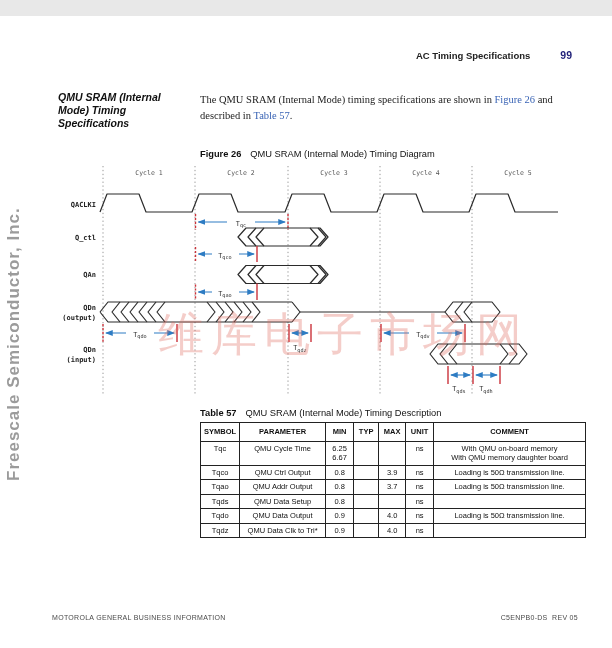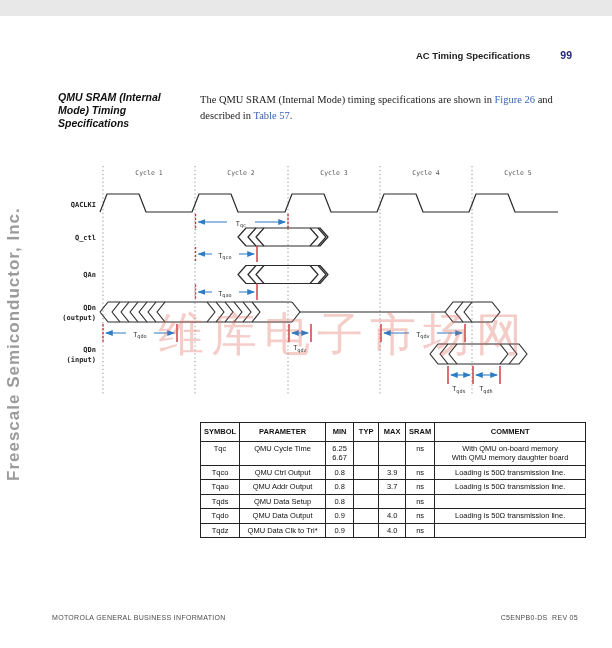--- a/index.html
+++ b/index.html
@@ -76,20 +76,23 @@
   </div>
 
   <div class="sidebar">Freescale Semiconductor, Inc.</div>
 
   <div class="sec-head">QMU SRAM (Internal
 Mode) Timing
 Specifications</div>
 
   <div class="intro"><span>The QMU SRAM (Internal Mode) timing specifications are shown in </span><span class="link">Figure 26</span><span> and described in </span><span class="link">Table 57</span><span>.</span></div>
 
+  <div class="fig-cap">
+    <span class="cap-label">Figure 26</span><span>QMU SRAM (Internal Mode) Timing Diagram</span>
+  </div>
 
   <svg class="diagram" width="555" height="238" viewBox="0 0 555 238">
     <defs>
       <marker id="ah" viewBox="0 0 8 6" refX="7" refY="3" markerWidth="7" markerHeight="5.5" orient="auto-start-reverse">
         <path d="M0,0 L8,3 L0,6 Z" fill="#2e7cc3"></path>
       </marker>
       <g id="busA">
         <path class="wave" d="M183,-9 L191,-18 L265,-18 L273,-9 L265,0 L191,0 Z"></path>
         <path class="wave" d="M201,-18 L193,-9 L201,0 M209,-18 L201,-9 L209,0"></path>
         <path class="wave" d="M255,-18 L263,-9 L255,0 M263,-18 L271,-9 L263,0"></path>
@@ -196,39 +199,42 @@
     </g>
     <g>
       <line class="redMark" x1="445" y1="204" x2="445" y2="222"></line>
       <line class="arr" x1="421" y1="213" x2="442" y2="213" marker-start="url(#ah)" marker-end="url(#ah)"></line>
       <text class="tlabel" x="431" y="229" text-anchor="middle"><tspan>T</tspan><tspan class="sub" dy="1.6">qdh</tspan></text>
     </g>
   </svg>
 
   <div class="watermark">维库电子市场网</div>
 
+  <div class="tab-cap">
+    <span class="cap-label">Table 57</span><span>QMU SRAM (Internal Mode) Timing Description</span>
+  </div>
 
   <table class="spec-table">
     <colgroup>
       <col style="width:38px">
         <col style="width:86px">
         <col style="width:28px">
         <col style="width:25px">
         <col style="width:27px">
         <col style="width:28px">
         <col>
     </colgroup>
     <thead>
       <tr>
         <th>SYMBOL</th>
         <th>PARAMETER</th>
         <th>MIN</th>
         <th>TYP</th>
         <th>MAX</th>
-        <th>SRAM</th>
+        <th>UNIT</th>
         <th>COMMENT</th>
       </tr>
     </thead>
     <tbody>
       <tr>
         <td>Tqc</td>
         <td>QMU Cycle Time</td>
         <td>6.25
 6.67</td>
         <td></td>

